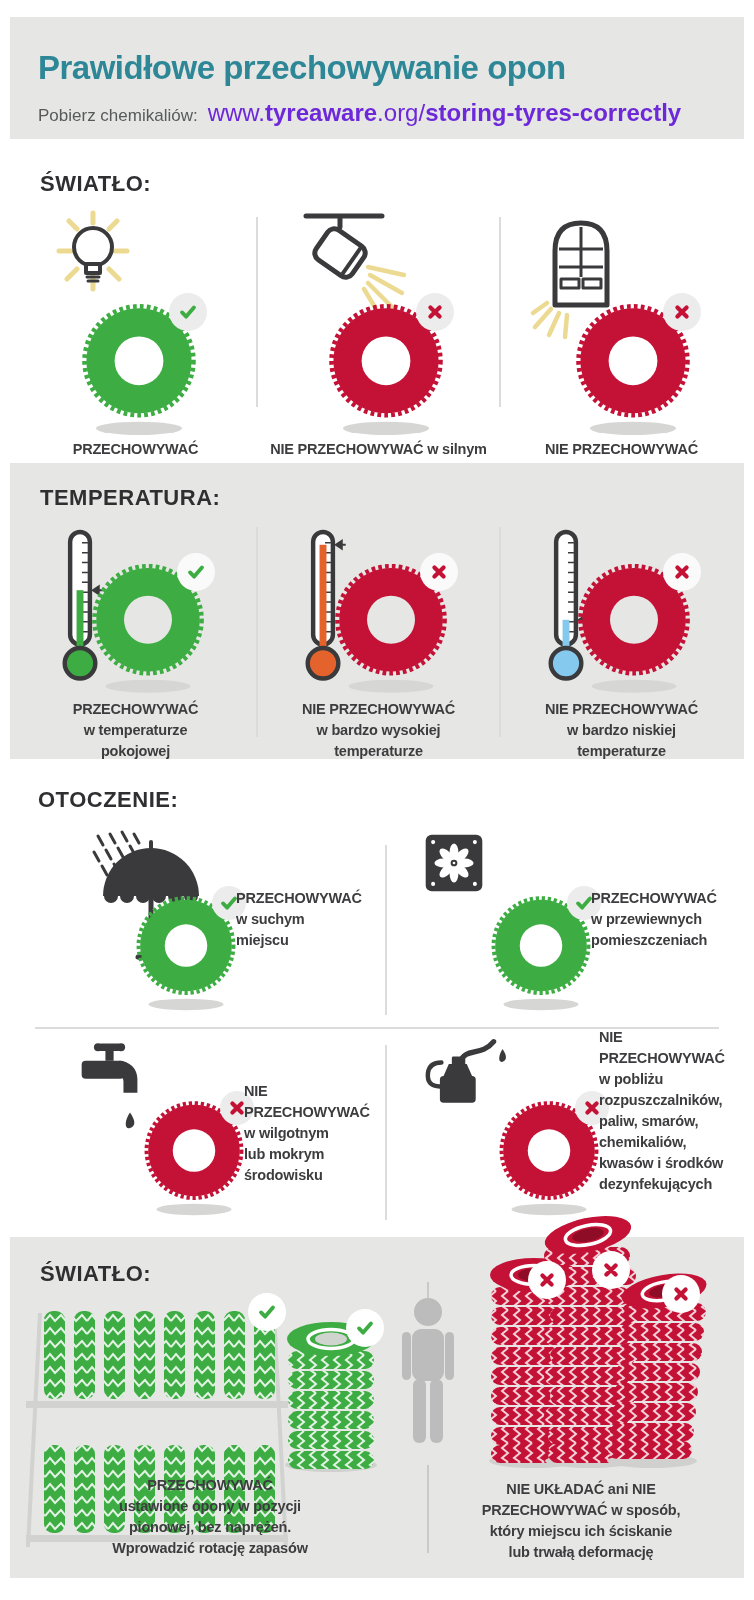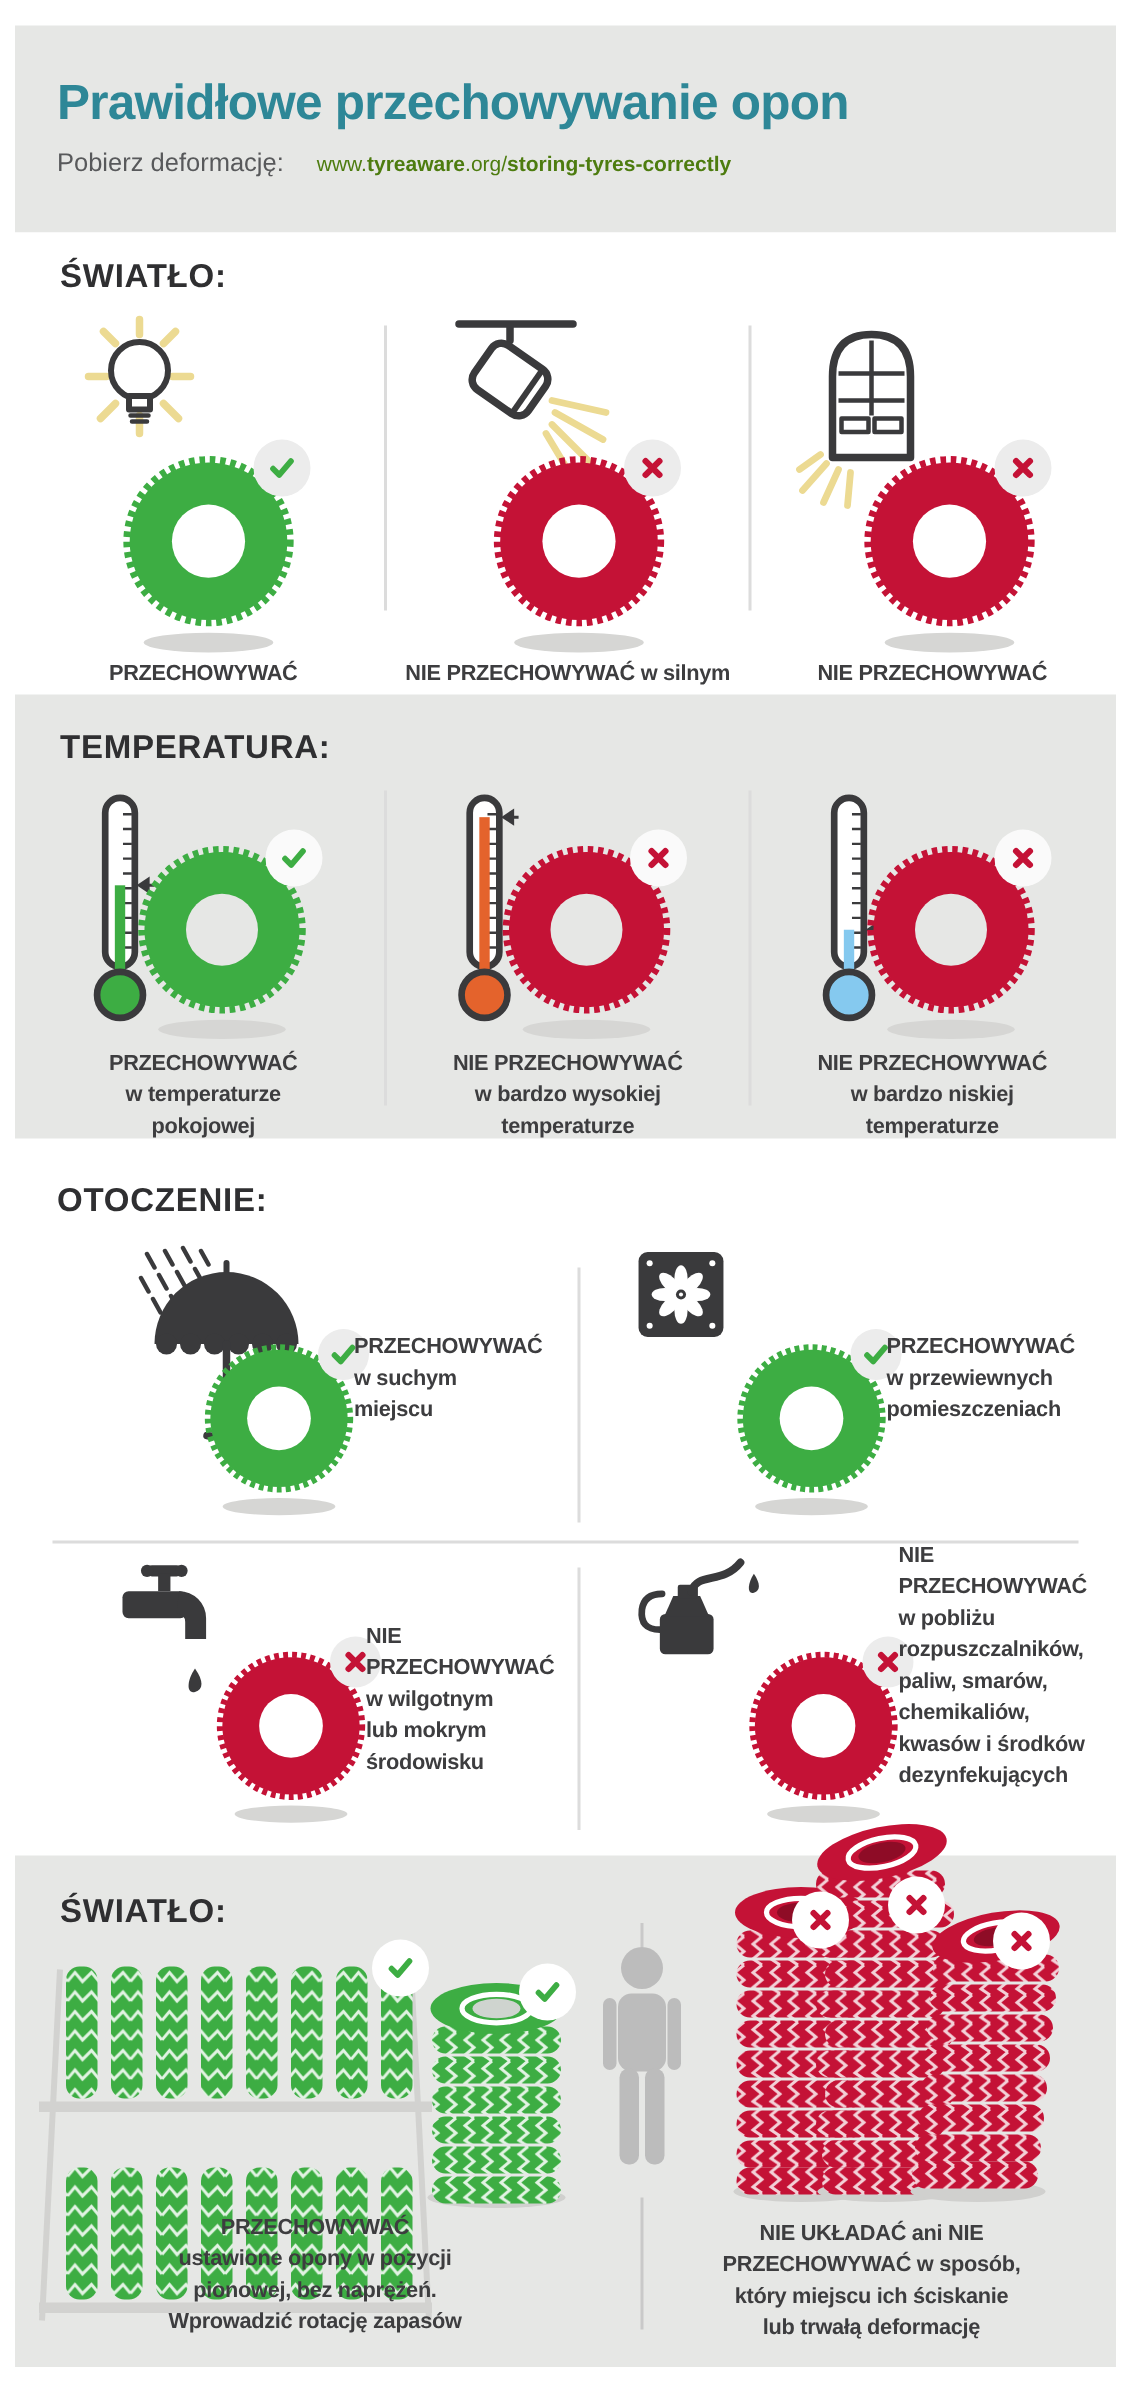--- a/index.html
+++ b/index.html
@@ -2,24 +2,24 @@
 <html><head>
 <meta charset="utf-8">
 <style>
   html,body{margin:0;padding:0;background:#fff;}
   .page{position:relative;width:754px;height:1600px;background:#fff;overflow:hidden;
         font-family:"Liberation Sans",sans-serif;color:#3d3d3f;}
   .panel{position:absolute;left:10px;right:10px;background:#e6e7e5;}
   .white-sec{position:absolute;left:10px;right:10px;background:#fff;}
   h1,h2,p{margin:0;}
   
-  #header{top:17px;height:138px;}
+  #header{top:17px;height:122px;}
   #header h1{padding:32px 0 0 28px;font-size:33px;font-weight:700;color:#2e8797;letter-spacing:-.5px;}
   .dl-row{padding:12px 0 0 28px;font-size:17px;color:#58595b;}
-  .dl-row .url{font-size:14px;color:#4d7c0f;margin-left:22px;font-weight:400;cursor:pointer;}
+  .dl-row .url{font-size:24px;color:#6d28d9;margin-left:10px;font-weight:400;cursor:pointer;}
   .dl-row .url b{font-weight:700;}
   
   .sec-h{position:absolute;left:30px;font-size:22px;font-weight:700;color:#2f2f31;letter-spacing:.5px;text-align:right;}
   
   .cap{white-space:pre-line;font-size:14.5px;font-weight:700;line-height:21px;color:#3d3d3f;letter-spacing:-.2px;}
   .cap.center{text-align:center;}
   
   .col{position:absolute;top:0;width:241px;height:100%;}
   .divv{position:absolute;width:2px;background:#dcdcdc;}
   .divh{position:absolute;height:2px;background:#dcdcdc;}
@@ -65,21 +65,21 @@
       <polyline points="8,0 2,5 8,10 2,15 8,19" stroke="#fff" stroke-width="2" fill="none" opacity=".8"></polyline>
     </pattern>
   </defs>
 </svg>
 
 <div class="page">
 
   <header class="panel" id="header">
     <h1>Prawidłowe przechowywanie opon</h1>
     <p class="dl-row">
-      <span>Pobierz deformację:</span><span class="url"><span>www.</span><b>tyreaware</b><span>.org/</span><b>storing-tyres-correctly</b></span>
+      <span>Pobierz chemikaliów:</span><span class="url"><span>www.</span><b>tyreaware</b><span>.org/</span><b>storing-tyres-correctly</b></span>
     </p>
   </header>
 
   <section class="white-sec" id="light" style="top:155px;height:308px;--hole:#fff;--badgebg:#ececec;">
     <h2 class="sec-h" style="top:16px">ŚWIATŁO:</h2>
     <div style="position:absolute;top:52px;left:5px;right:5px;bottom:0;">
       <div class="divv" style="left:241px;top:10px;height:190px"></div>
       <div class="divv" style="left:484px;top:10px;height:190px"></div>
 
       <div class="col" style="left:0">

